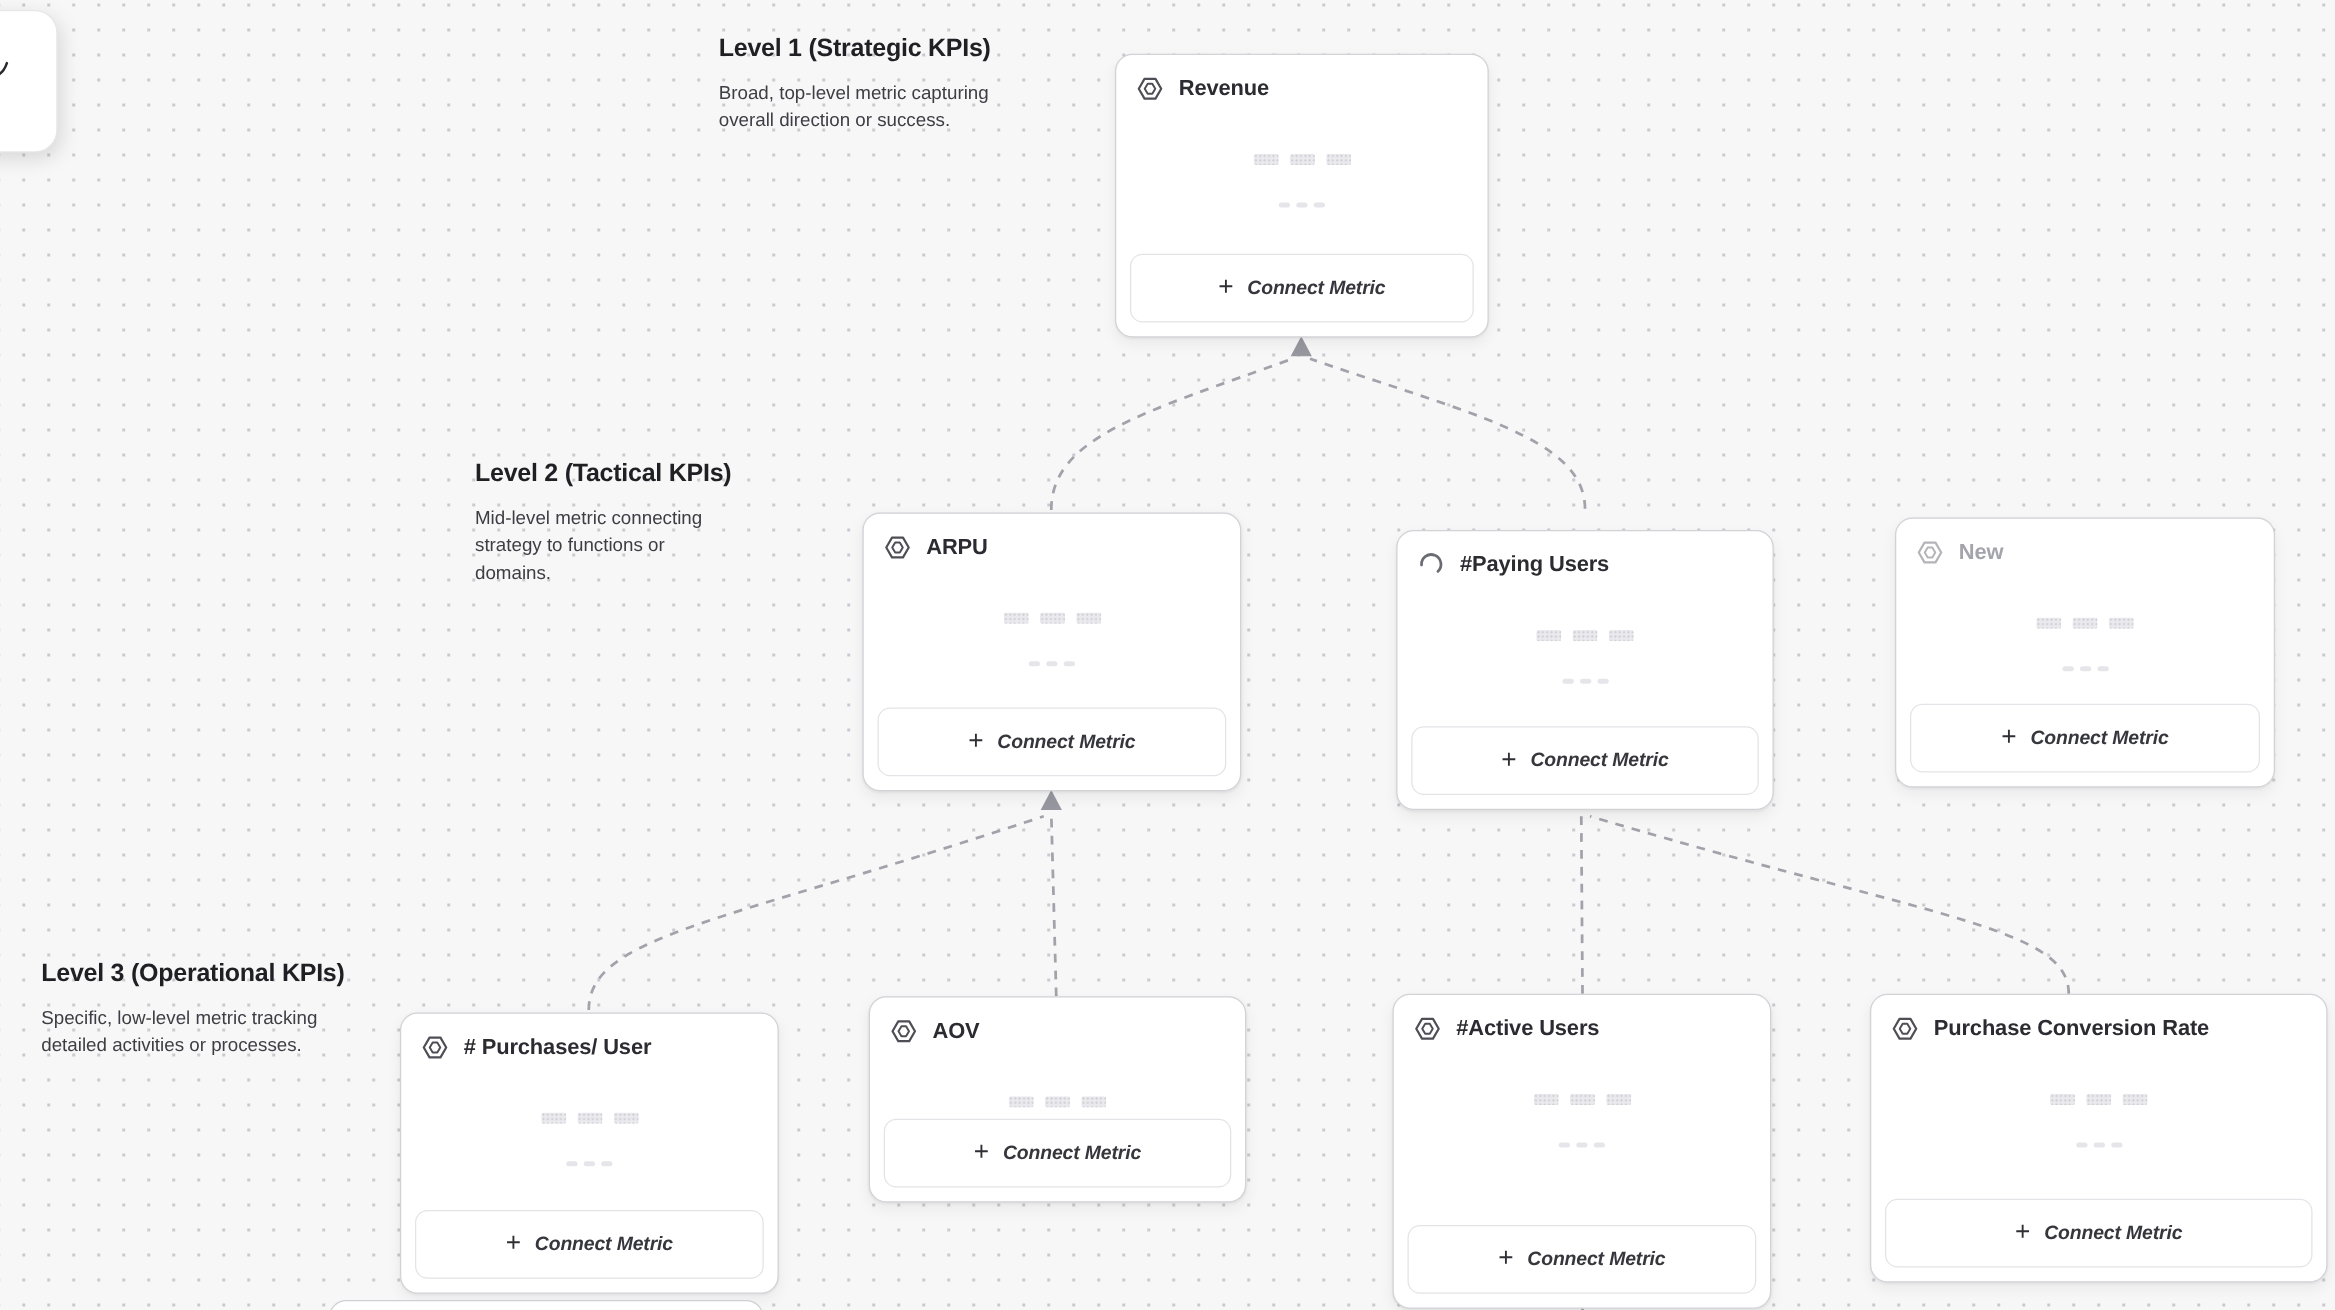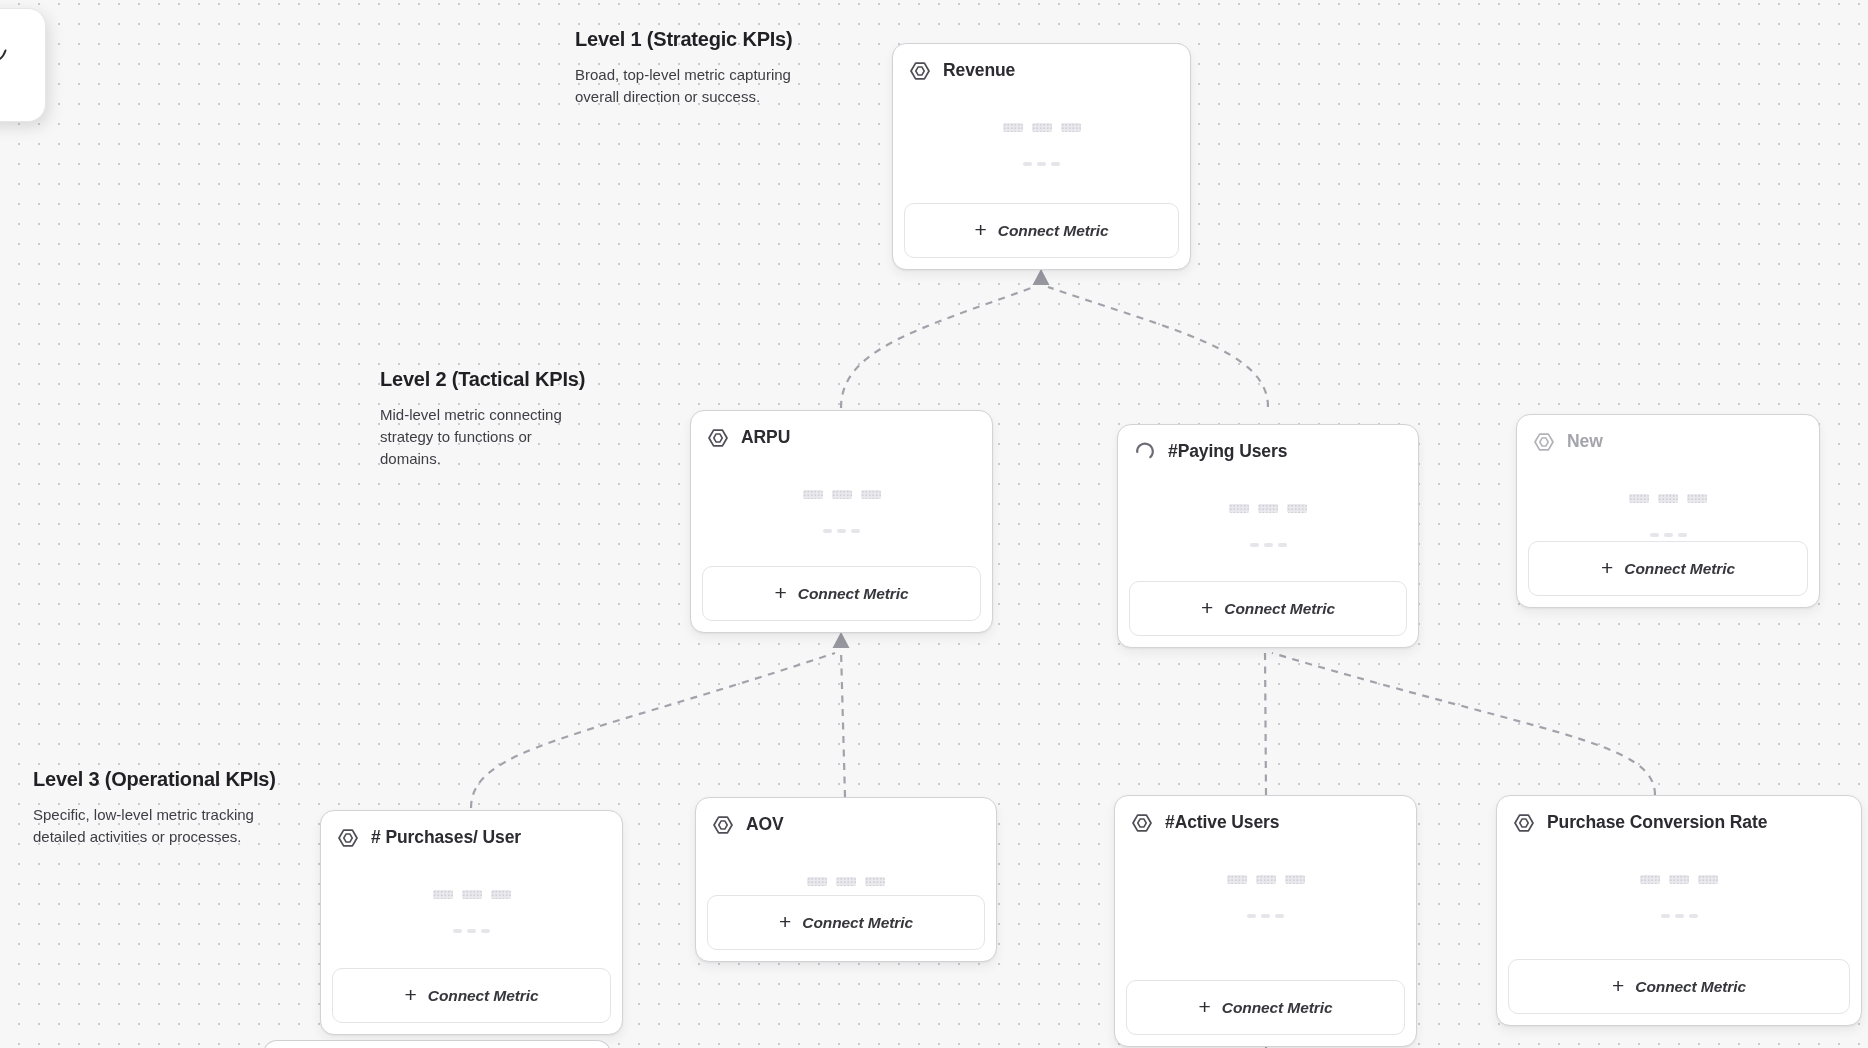--- a/index.html
+++ b/index.html
@@ -162,21 +162,21 @@
         <i></i>
         <i></i>
         <i></i>
       </div>
     <button class="connect-btn">
       <span class="plus">+</span>
       <span class="lbl">Connect Metric</span>
     </button>
   </div>
 
-  <div class="card placeholder" style="left:1516px;top:414px;width:304px;height:194px;">
+  <div class="card placeholder" style="left:1516px;top:414px;width:304px;height:216px;">
     <div class="card-head">
       <span class="card-icon">
         <svg width="22" height="22" viewBox="0 0 24 24" fill="none" stroke="#b3b3ba" stroke-width="1.9" stroke-linejoin="round">
           <polygon points="2.2,12 7.2,3.4 16.8,3.4 21.8,12 16.8,20.6 7.2,20.6"></polygon>
           <polygon points="7.4,12 10,7.6 14,7.6 16.6,12 14,16.4 10,16.4" stroke-width="1.7"></polygon>
         </svg>
       </span>
       <span class="card-title">New</span>
     </div>
     <div class="skel-row1">

